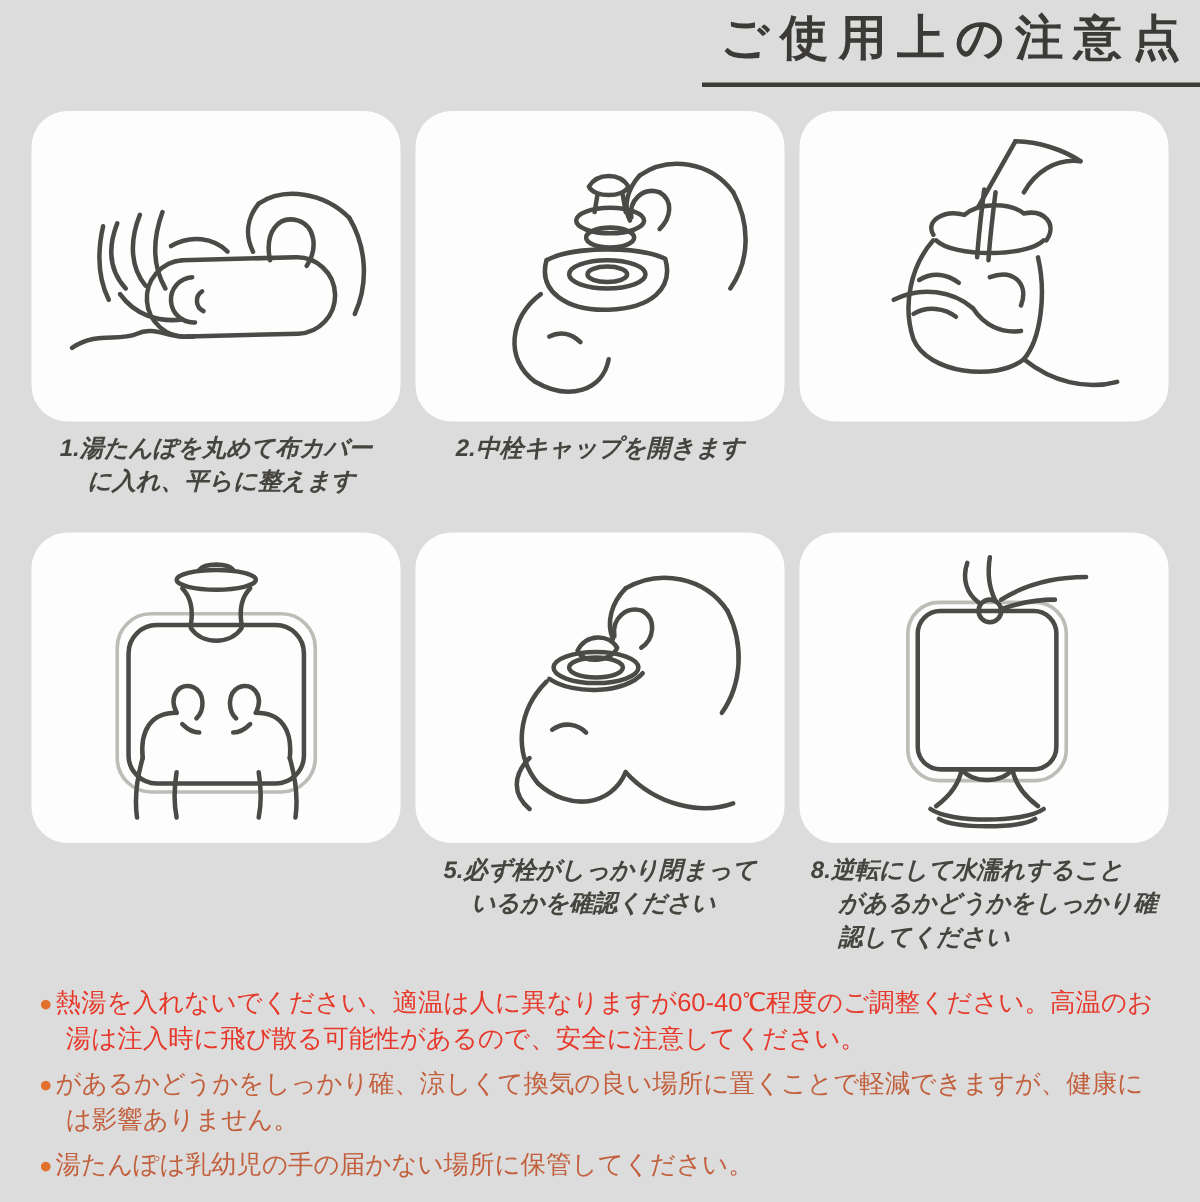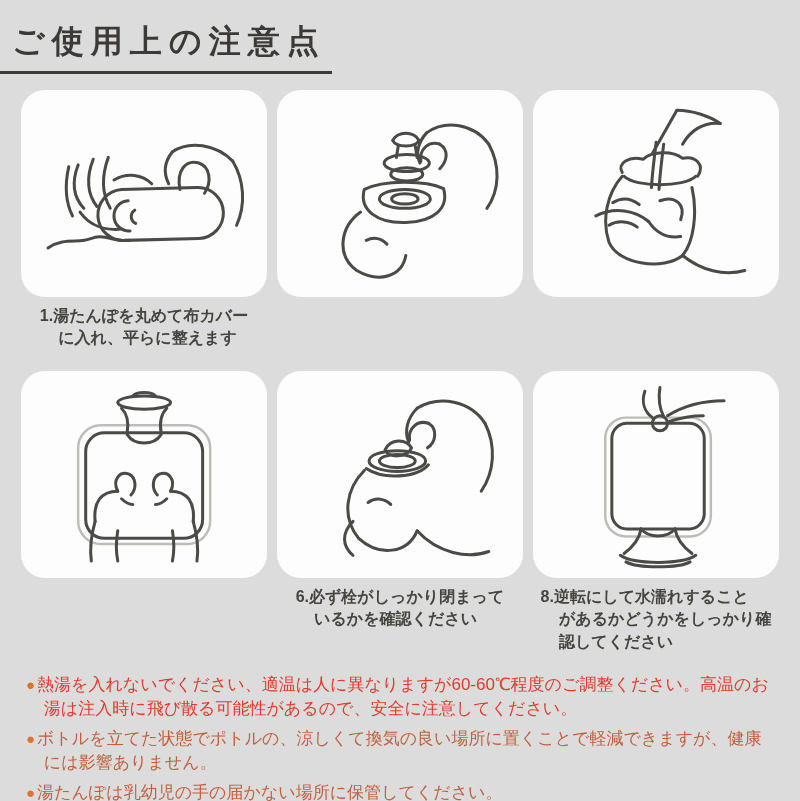--- a/index.html
+++ b/index.html
@@ -6,35 +6,36 @@
   body{
     width:800px;height:801px;
     background:#dcdcdc;
     font-family:"Liberation Sans", sans-serif;
     overflow:hidden;
     -webkit-font-smoothing:antialiased;
   }
   .page{width:800px;height:801px;position:relative;}
 
   
-  .title-wrap{text-align:left;padding-top:20px;}
+  .title-wrap{text-align:right;padding-top:4px;}
   .page-title{
     display:inline-block;
     font-size:32px;font-weight:bold;color:#3b3a37;
     letter-spacing:0.22em;
     border-bottom:3px solid #3b3a37;
     padding:0 6px 7px 12px;
   }
 
   
   .steps-grid{
     display:grid;
     grid-template-columns:repeat(3,1fr);
     column-gap:10px;
     padding:16px 21px 0 21px;
+    font-style:italic;
   }
   .step-cell{display:flex;flex-direction:column;align-items:center;margin-bottom:6px;}
   .panel{
     width:100%;height:207px;
     background:#fdfdfd;border-radius:24px;
     display:flex;align-items:center;justify-content:center;
     box-sizing:border-box;
   }
   .panel svg{width:92%;height:92%;}
   .step-caption{
@@ -109,20 +110,21 @@
             <path d="M78,120 C56,136 52,166 74,182 C98,196 122,188 126,166"></path>
             <path d="M84,150 C92,146 100,148 106,154"></path>
             <path d="M148,36 C168,22 198,26 214,48"></path>
             <path d="M148,36 C139,46 136,58 141,68"></path>
             <path d="M142,66 C140,54 150,44 162,48"></path>
             <path d="M162,48 C172,54 170,66 162,74"></path>
             <path d="M214,48 C226,70 226,96 212,116"></path>
           </g>
         </svg>
       </div>
+      <div class="step-caption">2.中栓キャップを開きます</div>
     </div>
 
     <div class="step-cell">
       <div class="panel">
         <svg viewBox="0 0 240 200">
           <g class="stroke-main">
             <path d="M142,12 L116,58"></path>
             <path d="M188,26 C170,24 156,34 148,48"></path>
             <path d="M142,12 C158,12 176,18 188,26"></path>
             <path d="M120,46 C118,62 116,78 115,94"></path>
@@ -182,21 +184,21 @@
             <path d="M150,46 C160,52 158,66 149,72"></path>
             <path d="M210,46 C222,70 220,98 206,118"></path>
             <path d="M84,94 C102,106 138,104 150,90"></path>
             <path d="M82,96 C62,116 58,146 76,168 C98,188 128,184 138,160"></path>
             <path d="M86,130 C94,124 104,126 110,132"></path>
             <path d="M70,150 C58,162 58,176 70,186"></path>
             <path d="M138,160 C160,184 192,190 214,182"></path>
           </g>
         </svg>
       </div>
-      <div class="step-caption">6.必ず栓がしっかり閉まって
+      <div class="step-caption">5.必ず栓がしっかり閉まって
 いるかを確認ください</div>
     </div>
 
     <div class="step-cell">
       <div class="panel">
         <svg viewBox="0 0 240 200">
           <g class="stroke-light">
             <rect x="66" y="40" width="112" height="126" rx="22"></rect>
           </g>
           <g class="stroke-main">
@@ -216,24 +218,24 @@
       </div>
       <div class="step-caption">8.逆転にして水濡れすること
 があるかどうかをしっかり確
 認してください</div>
     </div>
 
   </div>
 
   <ul class="warnings">
     <li class="warning-item" style="color: rgb(230, 57, 43);">
-      <span class="warning-bullet" style="color: rgb(226, 113, 45);">●</span><span>熱湯を入れないでください、適温は人に異なりますが60-60℃程度のご調整ください。高温のお湯は注入時に飛び散る可能性があるので、安全に注意してください。</span>
+      <span class="warning-bullet" style="color: rgb(226, 113, 45);">●</span><span>熱湯を入れないでください、適温は人に異なりますが60-40℃程度のご調整ください。高温のお湯は注入時に飛び散る可能性があるので、安全に注意してください。</span>
     </li>
     <li class="warning-item" style="color: rgb(194, 96, 62);">
-      <span class="warning-bullet" style="color: rgb(226, 113, 45);">●</span><span>ボトルを立てた状態でポトルの、涼しくて換気の良い場所に置くことで軽減できますが、健康には影響ありません。</span>
+      <span class="warning-bullet" style="color: rgb(226, 113, 45);">●</span><span>があるかどうかをしっかり確、涼しくて換気の良い場所に置くことで軽減できますが、健康には影響ありません。</span>
     </li>
     <li class="warning-item" style="color: rgb(194, 96, 62);">
       <span class="warning-bullet" style="color: rgb(226, 113, 45);">●</span><span>湯たんぽは乳幼児の手の届かない場所に保管してください。</span>
     </li>
 
   </ul>
 
 </div>
 
 </body></html>

